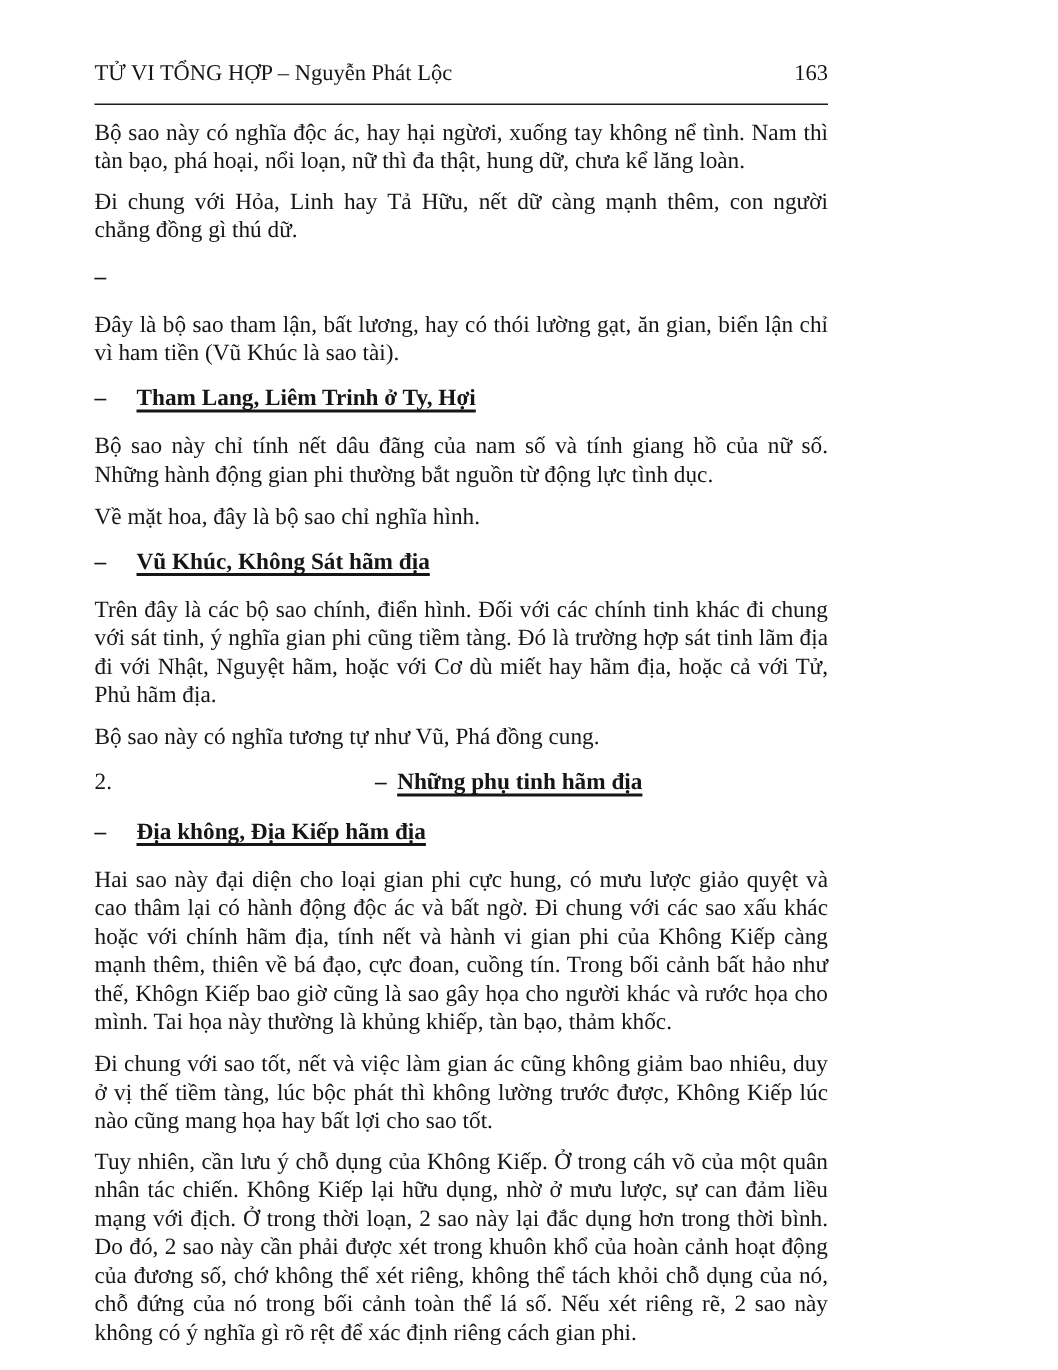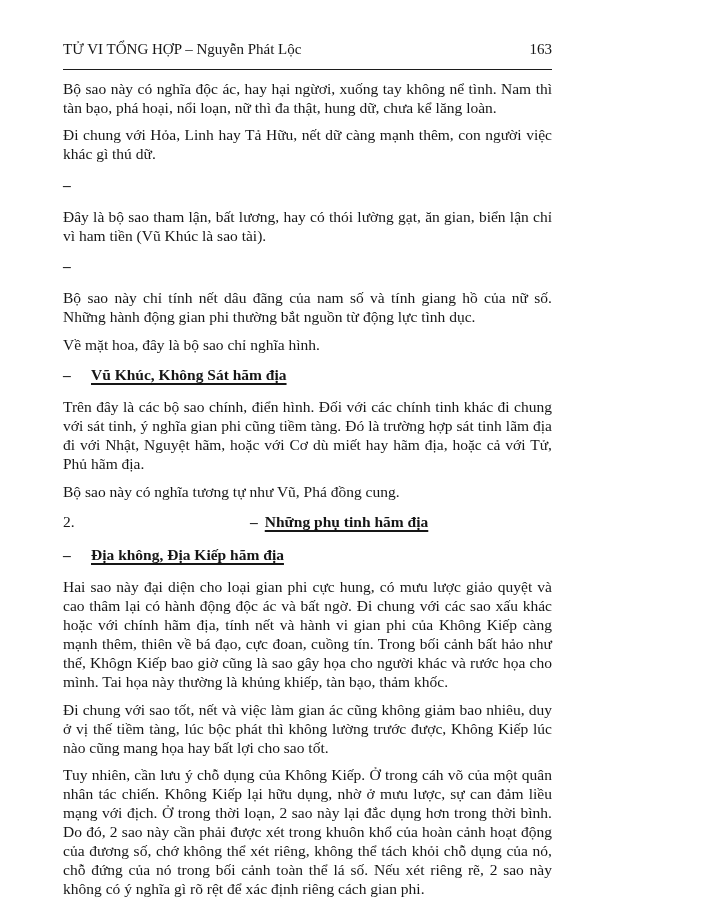--- a/index.html
+++ b/index.html
@@ -64,27 +64,28 @@
 <body>
 
 <div class="page">
   <div class="running-header">
     <span>TỬ VI TỔNG HỢP – Nguyễn Phát Lộc</span>
     <span>163</span>
   </div>
   <hr class="header-rule">
   <main>
       <p class="para">Bộ sao này có nghĩa độc ác, hay hại ngừơi, xuống tay không nể tình. Nam thì tàn bạo, phá hoại, nổi loạn, nữ thì đa thật, hung dữ, chưa kể lăng loàn.</p>
-      <p class="para">Đi chung với Hỏa, Linh hay Tả Hữu, nết dữ càng mạnh thêm, con người việc khác gì thú dữ.</p>
+      <p class="para">Đi chung với Hỏa, Linh hay Tả Hữu, nết dữ càng mạnh thêm, con người chẳng đồng gì thú dữ.</p>
       <div class="h-row">
         <span class="h-dash">–</span>
       </div>
       <p class="para">Đây là bộ sao tham lận, bất lương, hay có thói lường gạt, ăn gian, biển lận chỉ vì ham tiền (Vũ Khúc là sao tài).</p>
       <div class="h-row">
         <span class="h-dash">–</span>
+        <span class="h-text">Tham Lang, Liêm Trinh ở Ty, Hợi</span>
       </div>
       <p class="para">Bộ sao này chỉ tính nết dâu đãng của nam số và tính giang hồ của nữ số. Những hành động gian phi thường bắt nguồn từ động lực tình dục.</p>
       <p class="para">Về mặt hoa, đây là bộ sao chỉ nghĩa hình.</p>
       <div class="h-row">
         <span class="h-dash">–</span>
         <span class="h-text">Vũ Khúc, Không Sát hãm địa</span>
       </div>
       <p class="para">Trên đây là các bộ sao chính, điển hình. Đối với các chính tinh khác đi chung với sát tinh, ý nghĩa gian phi cũng tiềm tàng. Đó là trường hợp sát tinh lãm địa đi với Nhật, Nguyệt hãm, hoặc với Cơ dù miết hay hãm địa, hoặc cả với Tử, Phủ hãm địa.</p>
       <p class="para">Bộ sao này có nghĩa tương tự như Vũ, Phá đồng cung.</p>
       <div class="h-row">

